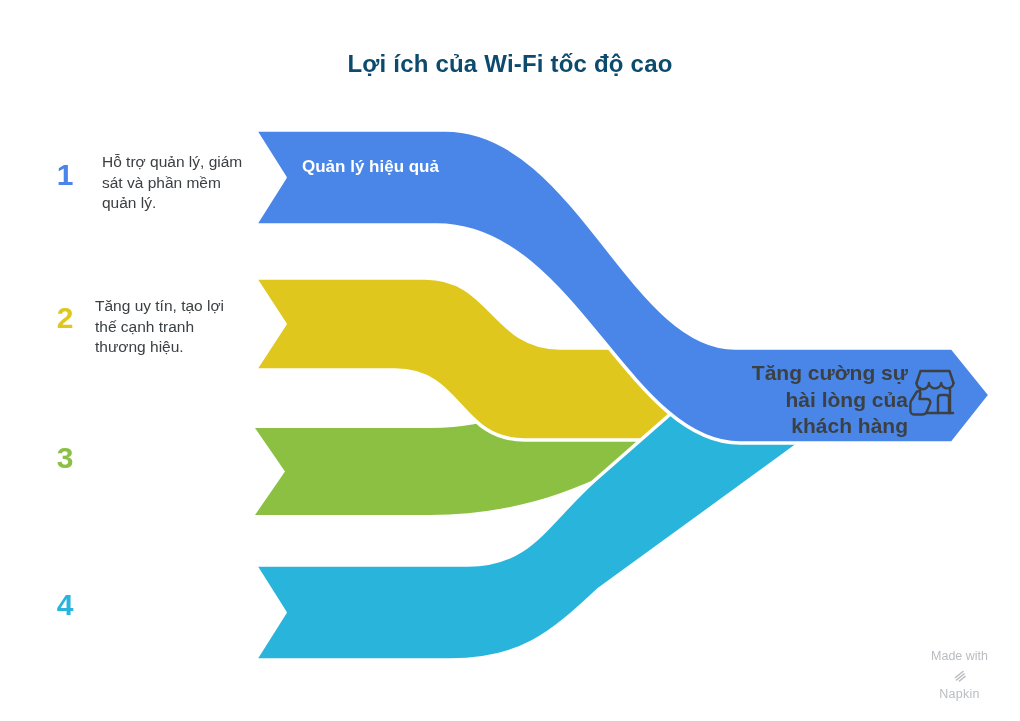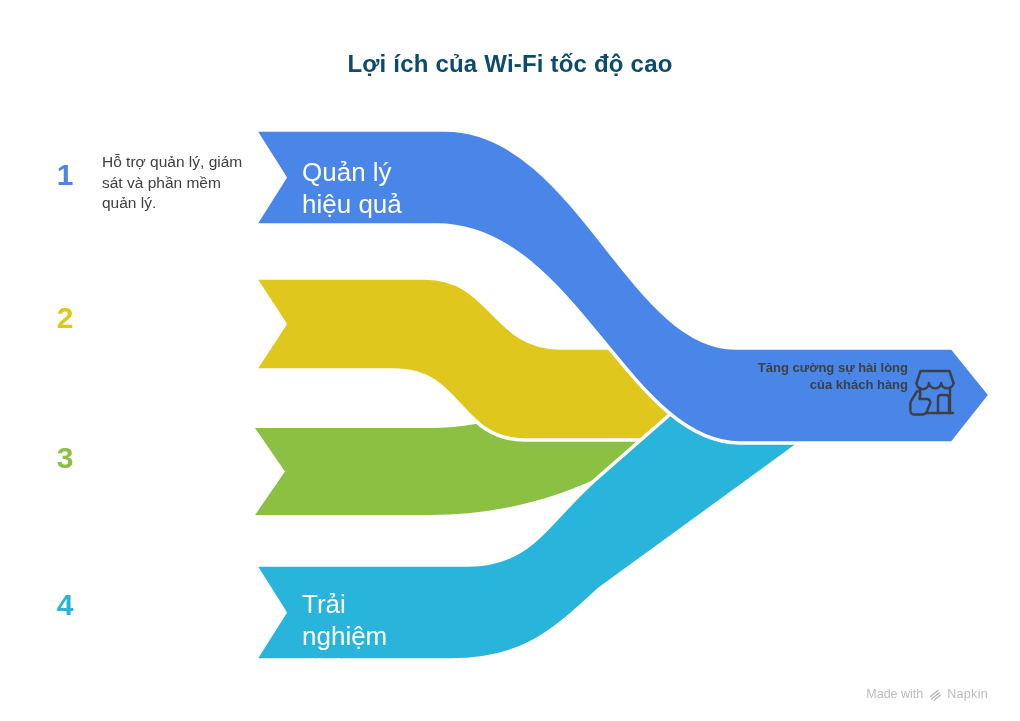--- a/index.html
+++ b/index.html
@@ -14,30 +14,30 @@
     font-size:24px;font-weight:bold;color:#0c4a6e;letter-spacing:.2px;
   }
   .num{
     position:absolute;font-size:30px;font-weight:bold;line-height:1;
     width:34px;text-align:center;
   }
   .desc{
     position:absolute;width:150px;font-size:15.5px;line-height:1.33;color:#3c4043;
   }
   .band-label{
-    position:absolute;color:#ffffff;font-weight:normal;font-size:26px;line-height:1.24;
+    position:absolute;color:#ffffff;font-weight:bold;font-size:17px;line-height:1.24;
   }
   .outcome-label{
     position:absolute;left:738px;top:360px;width:170px;text-align:right;
-    font-weight:bold;font-size:13px;line-height:1.27;color:#3c4043;
+    font-weight:bold;font-size:21px;line-height:1.27;color:#3c4043;
   }
   .outcome-icon{position:absolute;left:903px;top:361px;}
   .footer{
     position:absolute;right:32px;bottom:20px;display:flex;align-items:center;gap:5px;
-    font-size:12.5px;color:#b9bdc1;
+    font-size:12.5px;color:#b9bdc1;flex-direction:column;
   }
   .footer .brand{letter-spacing:.3px;}
 </style>
 </head>
 <body>
 
 <div class="stage">
 
   <svg class="flows" width="1020" height="721" viewBox="0 0 1020 721">
 
@@ -54,25 +54,25 @@
              L 740,443 C 628,443 573,225 437,225 L 255,225 L 285,177.5 Z" fill="#4A86E8"></path>
   </svg>
 
   <div class="title">Lợi ích của Wi-Fi tốc độ cao</div>
 
   <div class="num" style="left: 48px; top: 160px; color: rgb(74, 134, 232);">1</div>
   <div class="desc" style="left:102px;top:152px;">Hỗ trợ quản lý, giám sát và phần mềm quản lý.</div>
   <div class="band-label" style="left:302px;top:156px;width:140px;">Quản lý hiệu quả</div>
 
   <div class="num" style="left: 48px; top: 303px; color: rgb(224, 199, 30);">2</div>
+  <div class="desc" style="left:95px;top:296px;">Tăng uy tín, tạo lợi thế cạnh tranh thương hiệu.</div>
 
   <div class="num" style="left: 48px; top: 443px; color: rgb(140, 192, 67);">3</div>
 
   <div class="num" style="left: 48px; top: 590px; color: rgb(41, 180, 220);">4</div>
-  <div class="band-label" style="left:302px;top:588px;width:135px;">Trải nghiệm dịch vụ</div>
 
   <div class="outcome-label" style="color: rgb(60, 64, 67);">Tăng cường sự hài lòng của khách hàng</div>
 
   <svg class="outcome-icon" width="64" height="64" viewBox="0 0 64 64" fill="none" stroke="#3c4043" stroke-width="2.4" stroke-linecap="round" stroke-linejoin="round">
 
     <path d="M13.5,22 L17.5,10 L46.5,10 L50.5,22"></path>
     <path d="M50.5,22 A6.2,6.2 0 0 1 38.2,22 A6.2,6.2 0 0 1 25.9,22 A6.2,6.2 0 0 1 13.5,22"></path>
 
     <path d="M17,27 L17,52 L50,52"></path>
     <path d="M47,27 L47,52"></path>

